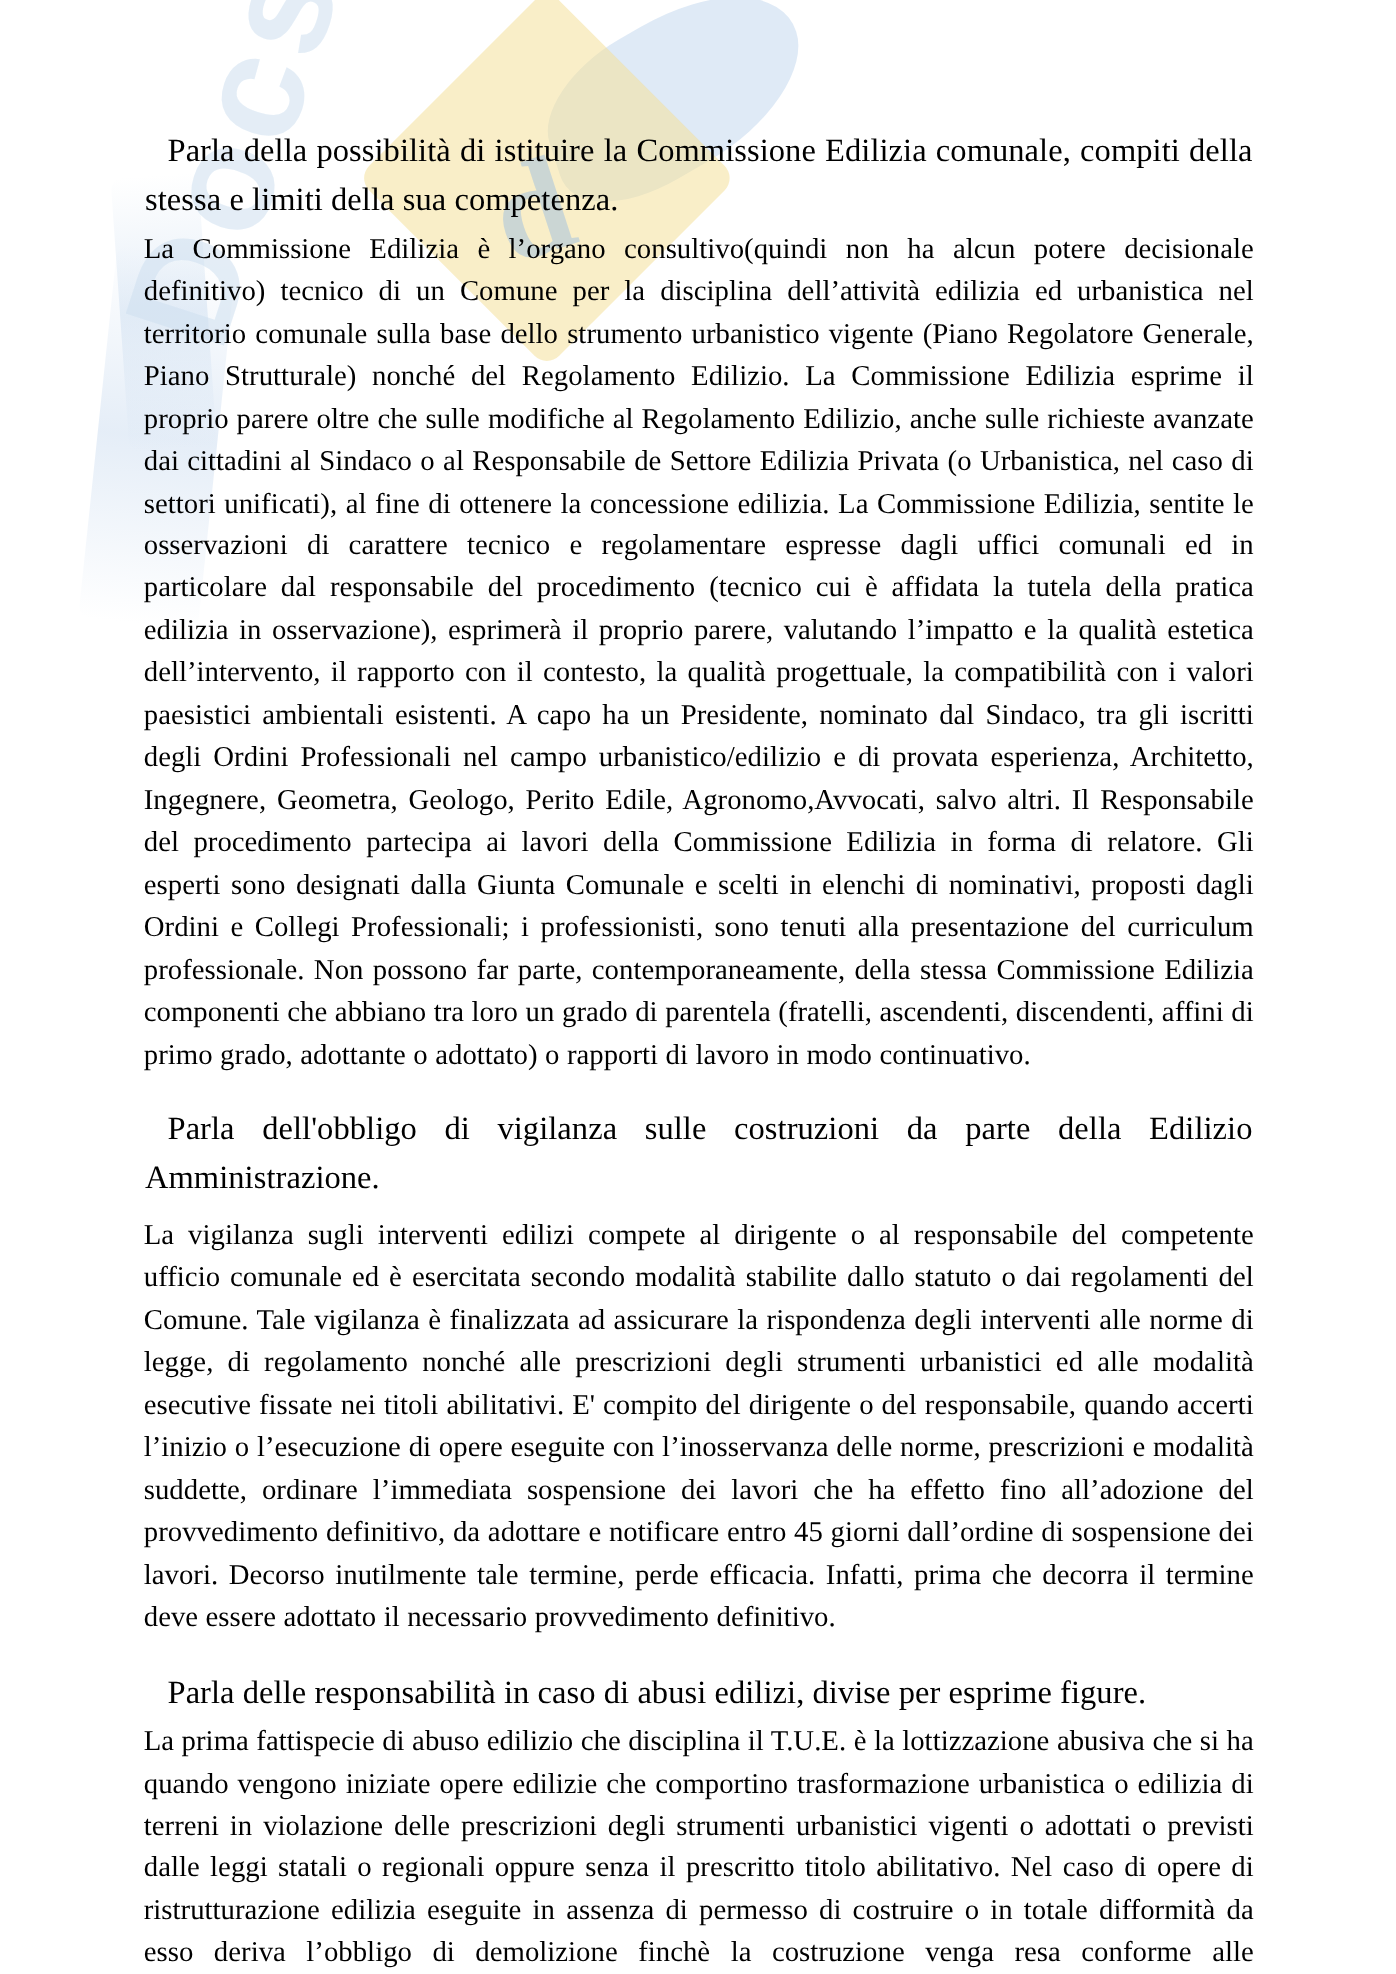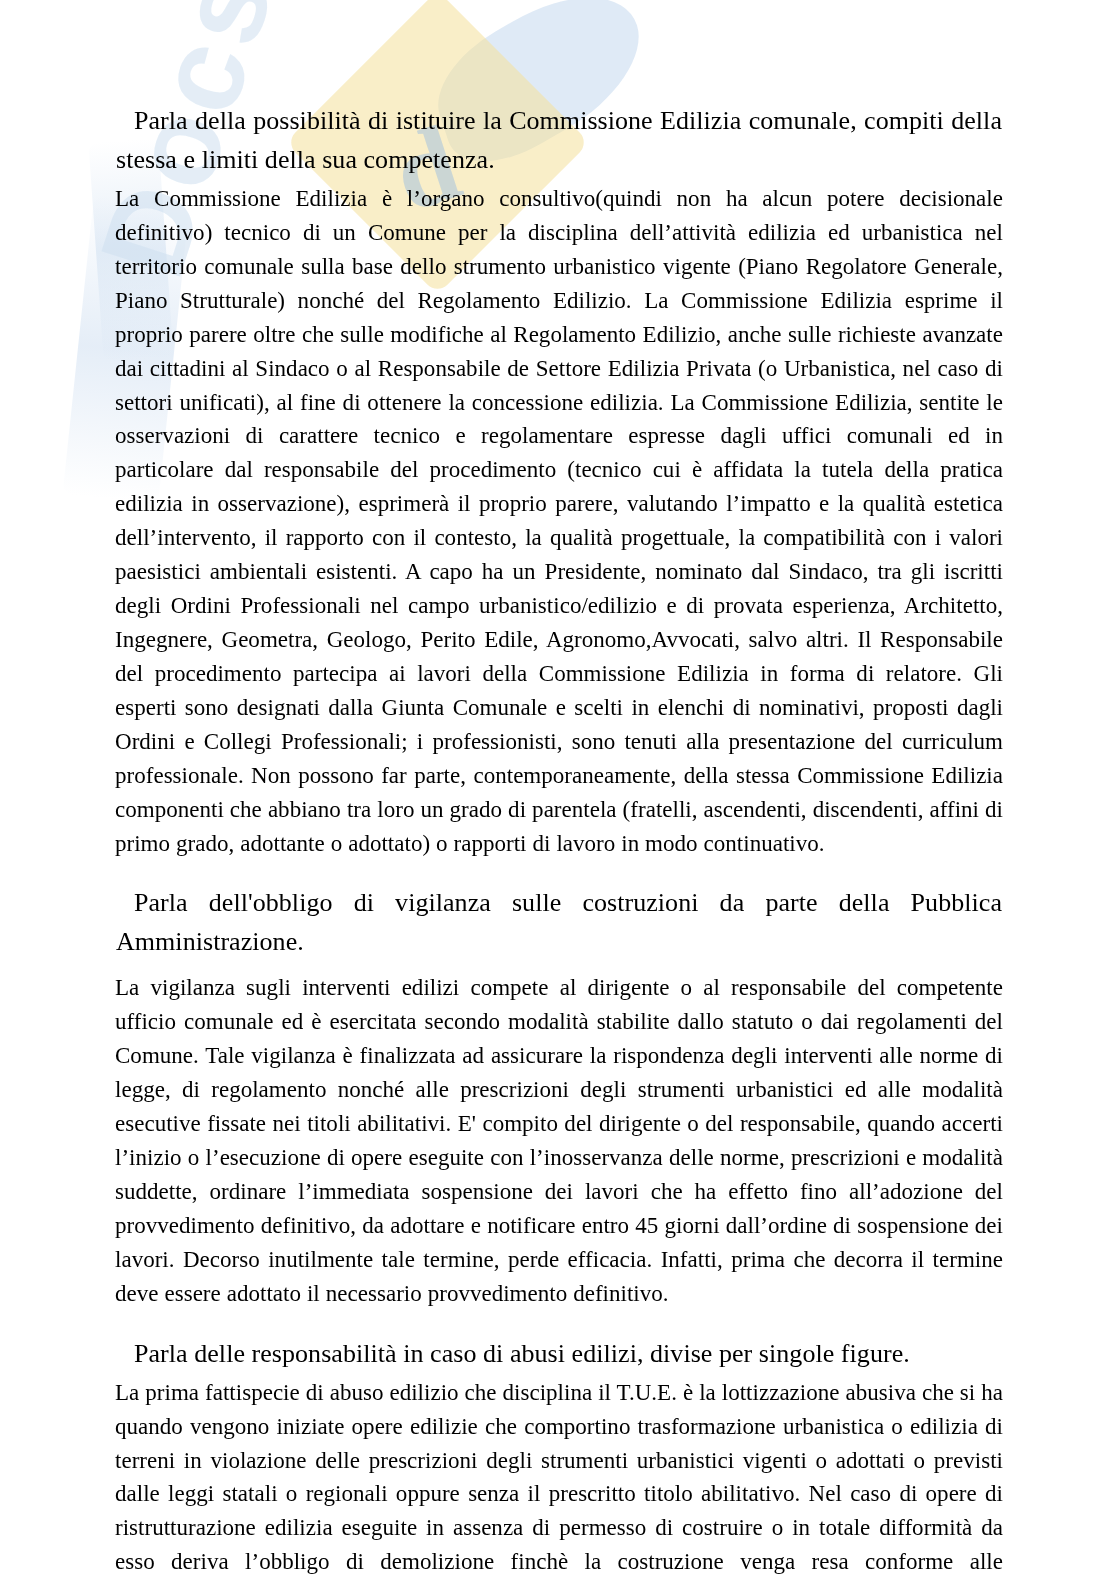--- a/index.html
+++ b/index.html
@@ -154,25 +154,25 @@
   </div>
 
   <div class="content">
 
     <p class="heading">Parla della possibilità di istituire la Commissione Edilizia comunale, compiti della stessa e limiti della sua competenza.</p>
     <div class="gap-xs"></div>
     <p class="body-par">La Commissione Edilizia è l’organo consultivo(quindi non ha alcun potere decisionale definitivo) tecnico di un Comune per  la disciplina dell’attività edilizia ed urbanistica nel territorio comunale sulla base dello strumento urbanistico vigente (Piano Regolatore Generale, Piano Strutturale) nonché del Regolamento Edilizio. La Commissione Edilizia esprime il proprio parere oltre che sulle modifiche al Regolamento Edilizio, anche sulle richieste avanzate dai cittadini al Sindaco o al Responsabile de Settore Edilizia Privata (o Urbanistica, nel caso di settori unificati), al fine di ottenere la concessione edilizia. La Commissione Edilizia, sentite le osservazioni di carattere tecnico e regolamentare espresse dagli uffici comunali ed in particolare dal responsabile del procedimento (tecnico cui è affidata la tutela della pratica edilizia in osservazione), esprimerà il proprio parere, valutando l’impatto e la qualità estetica dell’intervento, il rapporto con il contesto, la qualità progettuale, la compatibilità con i valori paesistici ambientali esistenti. A capo ha un Presidente, nominato dal Sindaco, tra gli iscritti degli Ordini Professionali nel campo urbanistico/edilizio e di provata esperienza, Architetto, Ingegnere, Geometra, Geologo, Perito Edile, Agronomo,Avvocati, salvo altri. Il Responsabile del procedimento partecipa ai lavori della Commissione Edilizia in forma di relatore. Gli esperti sono designati dalla Giunta Comunale e scelti in elenchi di nominativi, proposti dagli Ordini e Collegi Professionali; i professionisti, sono tenuti alla presentazione del curriculum professionale. Non possono far parte, contemporaneamente, della stessa Commissione Edilizia componenti che abbiano tra loro un grado di parentela (fratelli, ascendenti, discendenti, affini di primo grado, adottante o adottato) o rapporti di lavoro in modo continuativo.</p>
 
     <div class="gap-md"></div>
 
-    <p class="heading">Parla dell'obbligo di vigilanza sulle costruzioni da parte della Pubblica Amministrazione.</p>
+    <p class="heading">Parla dell'obbligo di vigilanza sulle costruzioni da parte della Edilizio Amministrazione.</p>
     <div class="gap-sm"></div>
     <p class="body-par">La vigilanza sugli interventi edilizi compete al dirigente o al responsabile del competente ufficio comunale ed è esercitata secondo modalità stabilite dallo statuto o dai regolamenti del Comune. Tale vigilanza è finalizzata ad assicurare la rispondenza degli interventi alle norme di legge, di regolamento nonché alle prescrizioni degli strumenti urbanistici ed alle modalità esecutive fissate nei titoli abilitativi. E' compito del dirigente o del responsabile, quando accerti l’inizio o l’esecuzione di opere eseguite con l’inosservanza delle norme, prescrizioni e modalità suddette, ordinare l’immediata sospensione dei lavori che ha effetto fino all’adozione del provvedimento definitivo, da adottare e notificare entro 45 giorni dall’ordine di sospensione dei lavori. Decorso inutilmente tale termine, perde efficacia. Infatti, prima che decorra il termine deve essere adottato il necessario provvedimento definitivo.</p>
 
     <div class="gap-md"></div>
 
-    <p class="heading">Parla delle responsabilità in caso di abusi edilizi, divise per singole figure.</p>
+    <p class="heading">Parla delle responsabilità in caso di abusi edilizi, divise per esprime figure.</p>
     <div class="gap-xs"></div>
     <p class="body-par">La prima fattispecie di abuso edilizio che disciplina il T.U.E. è la lottizzazione abusiva che si ha quando vengono iniziate opere edilizie che comportino trasformazione urbanistica o edilizia di terreni in violazione delle prescrizioni degli strumenti urbanistici vigenti o adottati o previsti dalle leggi statali o regionali oppure senza il prescritto titolo abilitativo. Nel caso di opere di ristrutturazione edilizia eseguite in assenza di permesso di costruire o in totale difformità da esso deriva l’obbligo di demolizione finchè la costruzione venga resa conforme alle prescrizioni e gli strumenti urbanistico-edilizi, da eseguirsi entro un termine stabilito dal responsabile dell’ufficio comunale con propria ordinanza. Decorso tale termine, l’ordinanza è eseguita a cura del Comune a spese del responsabile dell’abuso. Se il ripristino non può essere eseguito per pregiudizio della parte conforme allora viene erogata una sanzione pecuniaria pari al doppio dell’aumento del valore dell’immobile, conseguente alla realizzazione delle opere. Il mancato spontaneo adempimento da parte del responsabile dell’abuso determina l’invio della comunicazione all’autorità penale per l’azione relativa e la sanzione penale conseguente. Anche gli interventi eseguiti in parziale difformità dal permesso di costruire sono rimossi o demoliti a cura del responsabile dell’abuso entro un congruo termine fissato dall’ordinanza del dirigente o dal responsabile dell’ufficio comunale. Decorso il termine assegnato, vengono rimossi a cura del Comune e a spese dei responsabili dell’abuso.</p>
 
   </div>
 
 </div>
 
 </body></html>

